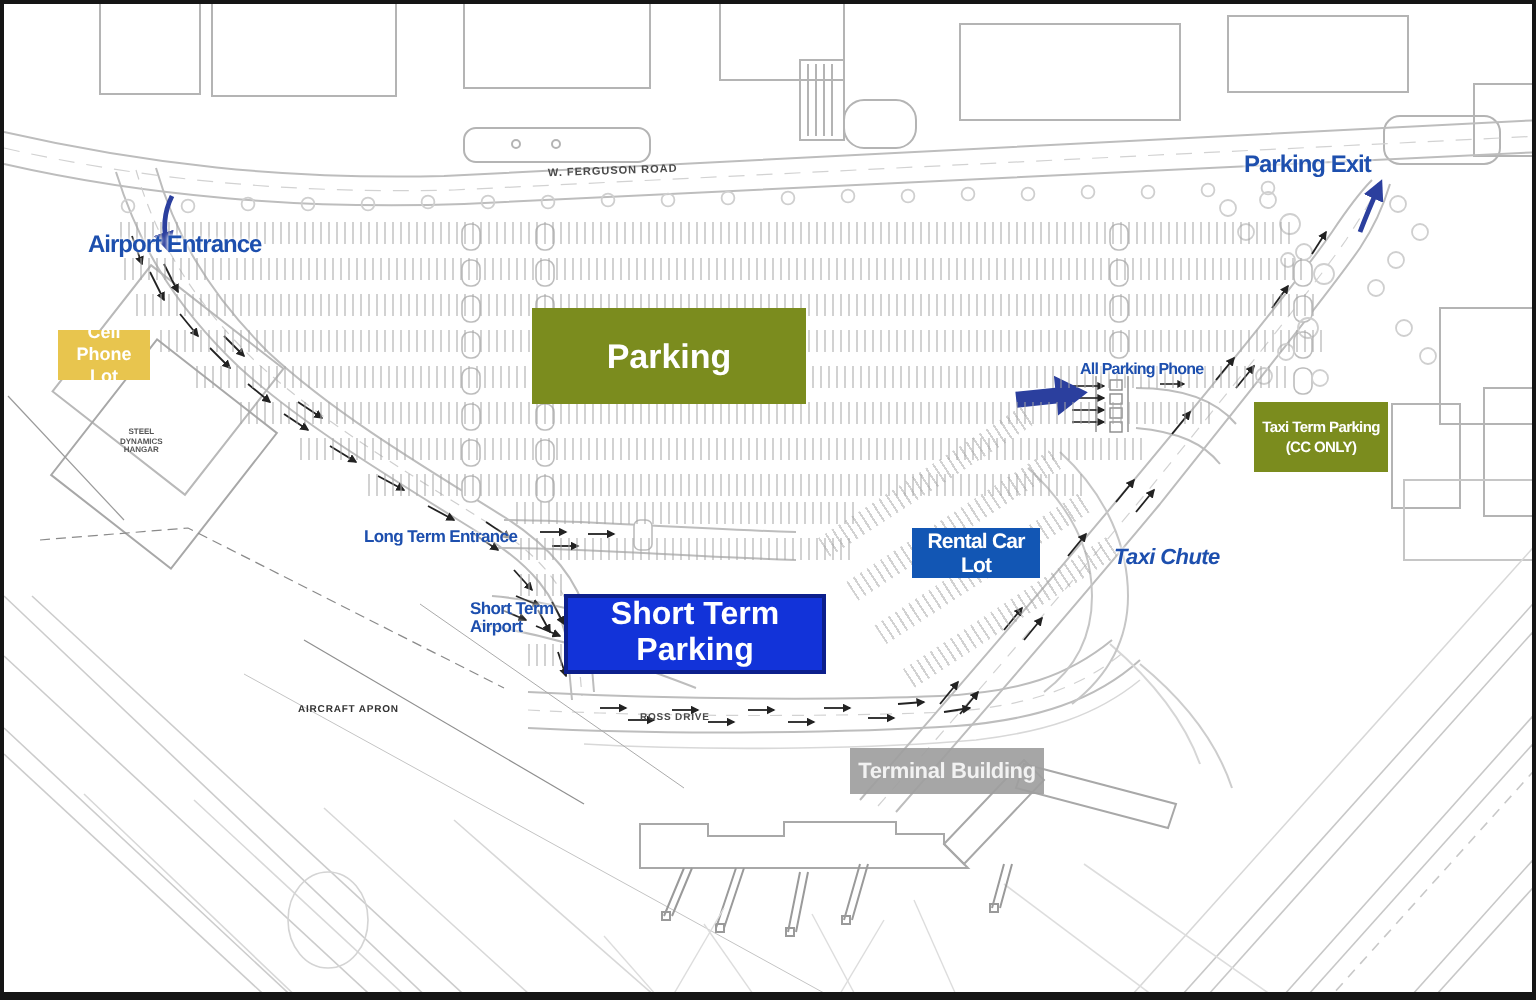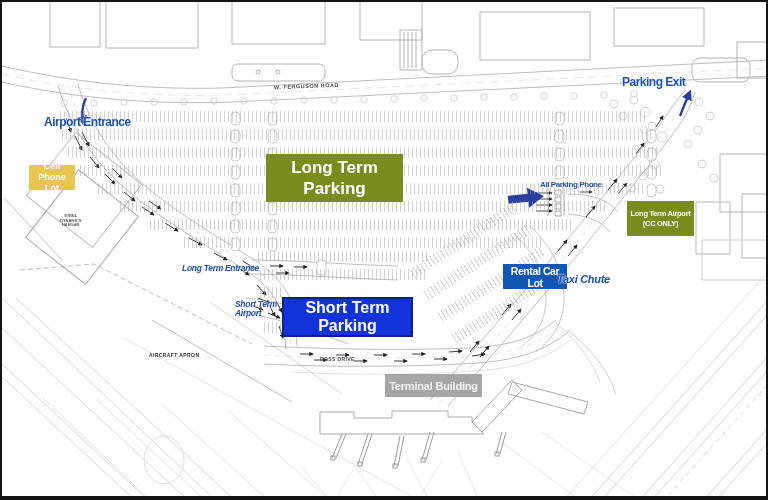--- a/index.html
+++ b/index.html
@@ -16,33 +16,33 @@
   }
   .rental-rot{position:absolute;left:418px;top:218px;width:132px;height:108px;transform:rotate(-33deg);}
   .rental-rot .prow{left:4px;width:122px;}
   
   .bluelbl{
     position:absolute;color:#1d4fae;font-weight:bold;white-space:nowrap;
     text-shadow:0 0 2px #fff,0 0 2px #fff;line-height:1.1;
   }
   .lbl-xl{font-size:12px;letter-spacing:-0.5px;}
   .lbl-md{font-size:11px;letter-spacing:-0.3px;}
-  .lbl-sm{font-size:8.5px;letter-spacing:-0.3px;font-style:italic;}
+  .lbl-sm{font-size:8.5px;letter-spacing:-0.3px;}
   .lbl-xs{font-size:8px;letter-spacing:-0.4px;}
   
   .zonebox{
     position:absolute;color:#ffffff;font-weight:bold;text-align:center;
     display:flex;flex-direction:column;justify-content:center;align-items:center;
     box-sizing:border-box;
   }
   .box-olive{background:#7b8c1e;}
   .box-brightblue{background:#1233d9;border:2px solid #0c1f8c;}
-  .box-medblue{background:#1256b4;margin-left:47px;}
+  .box-medblue{background:#1256b4;}
   .box-yellow{background:#e8c54e;}
-  .box-gray{background:rgba(158,158,158,.92);color:#f2f2f2;}
+  .box-gray{background:rgba(158,158,158,.92);color:#f2f2f2;margin-left:40px;}
   .lt-box{left:264px;top:152px;width:137px;height:48px;font-size:17px;line-height:21px;}
   .st-box{left:280px;top:295px;width:131px;height:40px;font-size:16px;line-height:18px;}
   .rc-box{left:454px;top:262px;width:64px;height:25px;font-size:10.5px;letter-spacing:-0.4px;}
   .cc-box{left:625px;top:199px;width:67px;height:35px;font-size:7.5px;line-height:10px;letter-spacing:-0.3px;}
   .cp-box{left:27px;top:163px;width:46px;height:25px;font-size:9px;line-height:11px;}
   .tb-box{left:383px;top:372px;width:97px;height:23px;font-size:11px;letter-spacing:-0.2px;}
   
   .tinytxt{position:absolute;color:#4a4a4a;font-weight:bold;white-space:nowrap;}
   .ferguson{left:272px;top:81px;font-size:5.5px;letter-spacing:.5px;transform:rotate(-2deg);}
   .ross{left:318px;top:354px;font-size:5px;letter-spacing:.4px;}
@@ -371,35 +371,34 @@
     <div class="prow" style="left:262px;top:320px;width:150px;"></div>
   </div>
   <div class="rental-rot">
     <div class="prow" style="top:8px;"></div>
     <div class="prow" style="top:34px;"></div>
     <div class="prow" style="top:60px;"></div>
     <div class="prow" style="top:86px;"></div>
   </div>
 
   <div class="zonebox box-olive lt-box">
-    <span>Long Term</span>
     <span>Parking</span>
   </div>
 
   <div class="zonebox box-brightblue st-box">
     <span>Short Term</span>
     <span>Parking</span>
   </div>
 
   <div class="zonebox box-medblue rc-box">
     <span>Rental Car Lot</span>
   </div>
 
   <div class="zonebox box-olive cc-box">
-    <span>Long Term Airport</span>
+    <span>Taxi Term Parking</span>
     <span>(CC ONLY)</span>
   </div>
 
   <div class="zonebox box-yellow cp-box">
     <span>Cell Phone</span>
     <span>Lot</span>
   </div>
 
   <div class="zonebox box-gray tb-box">
     <span>Terminal Building</span>

